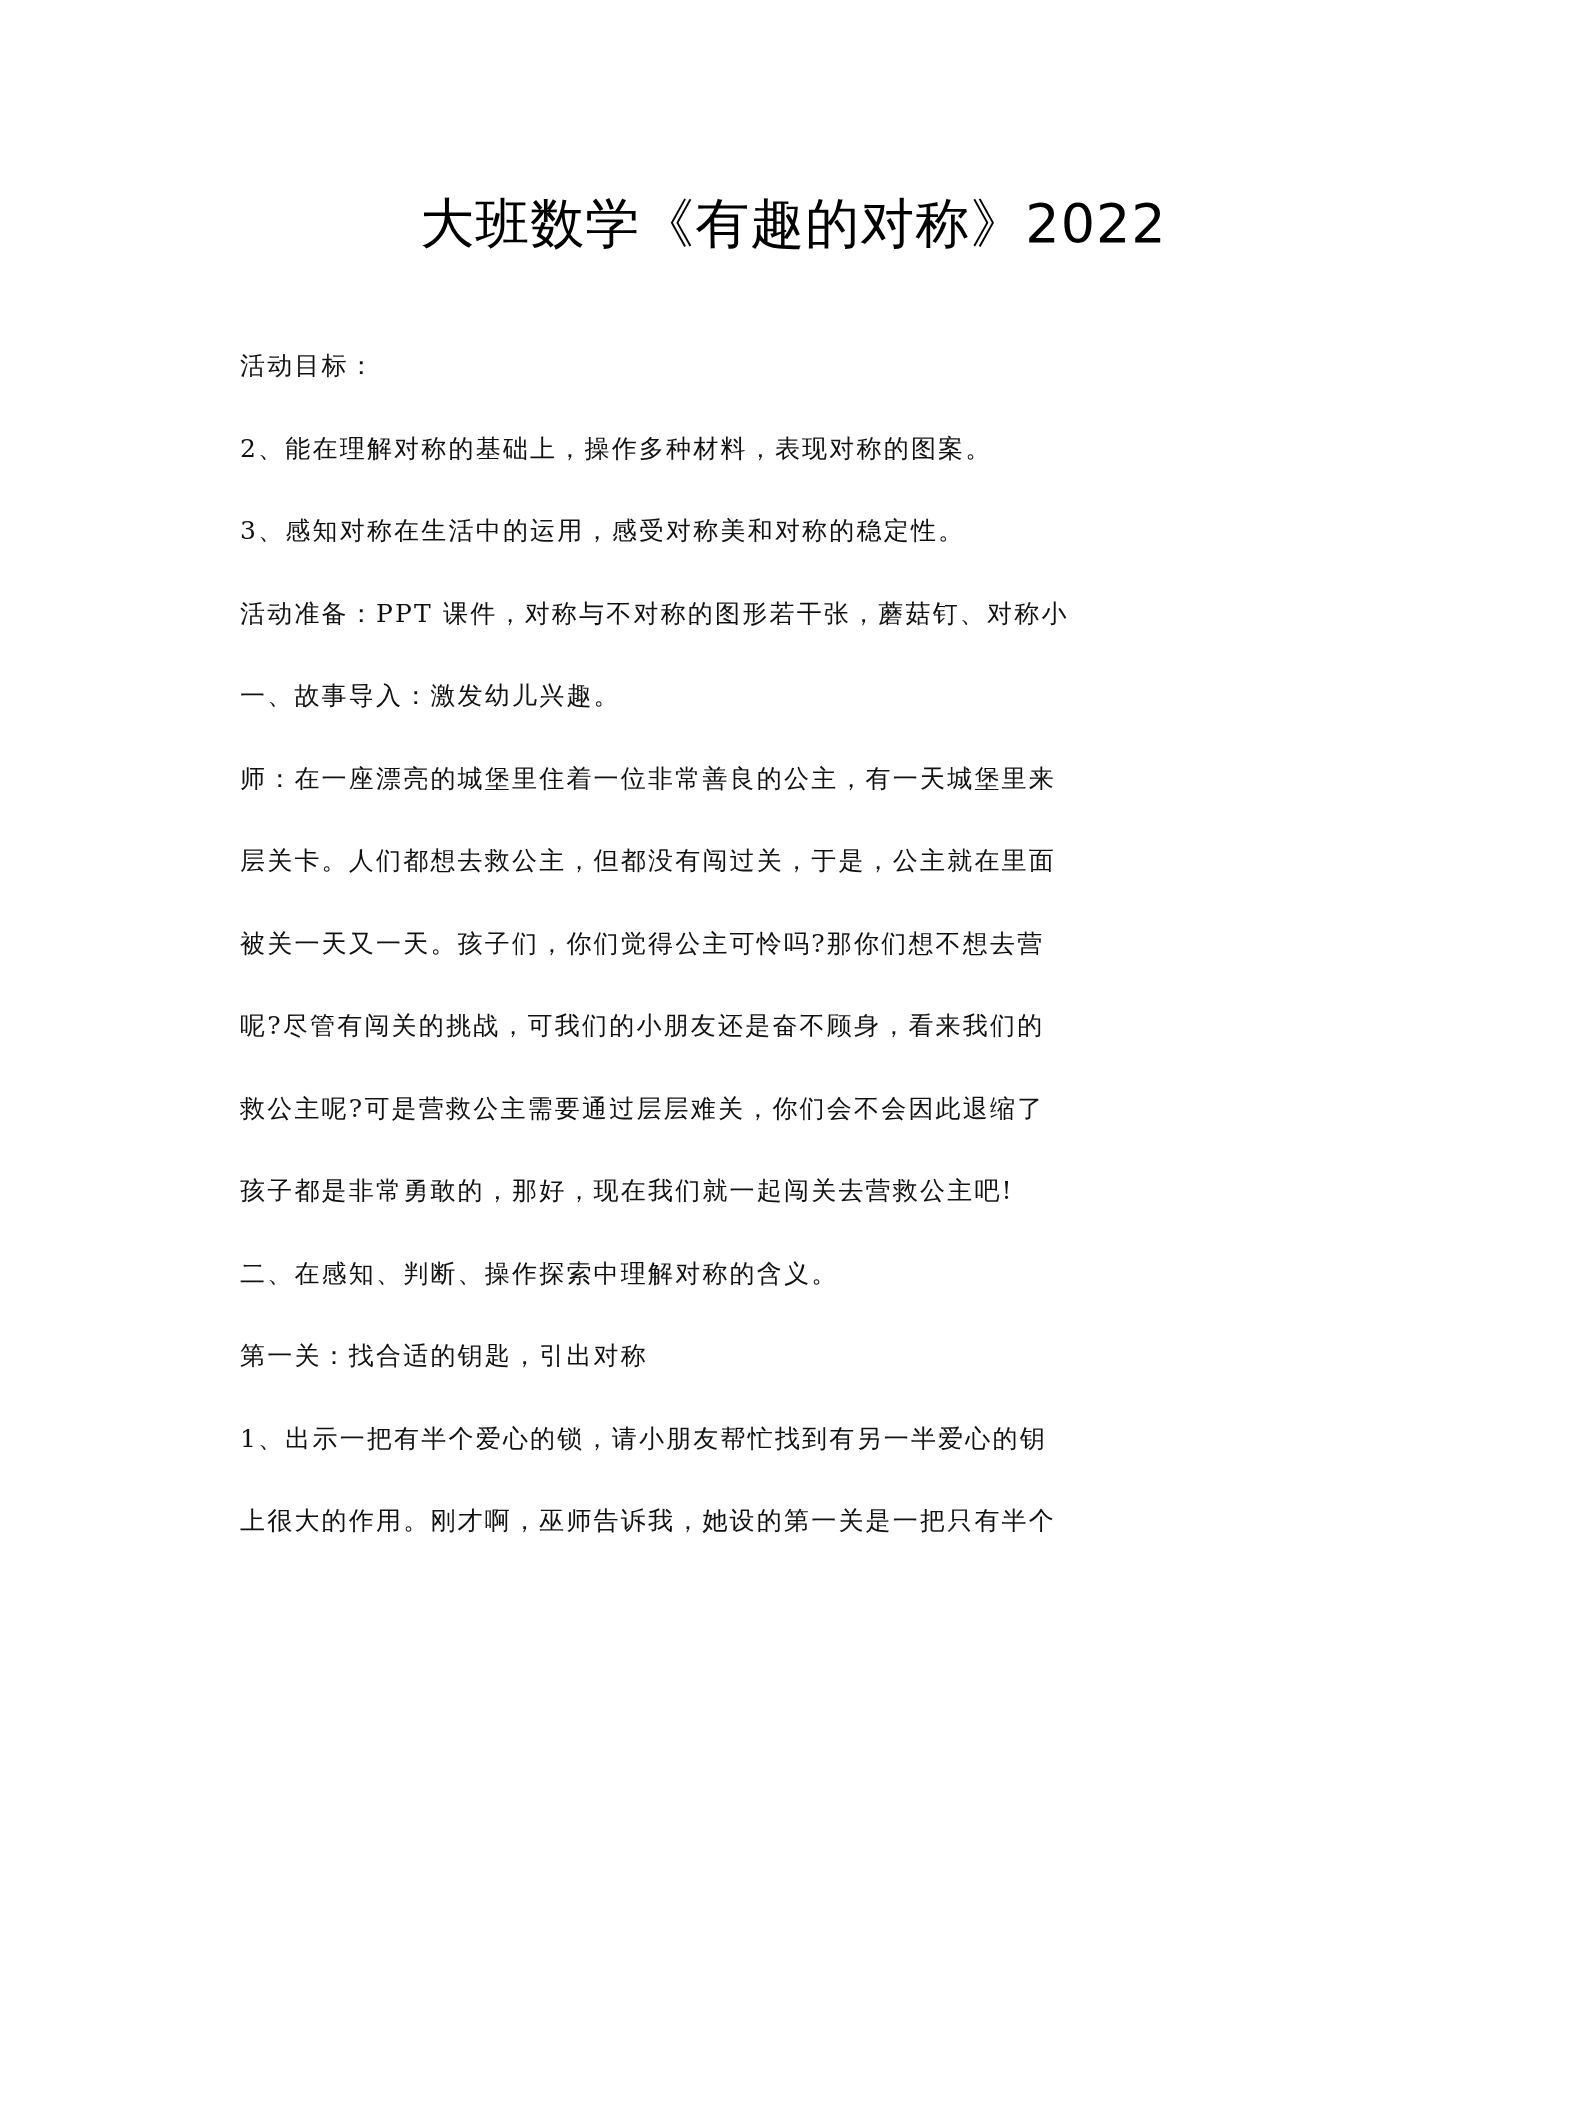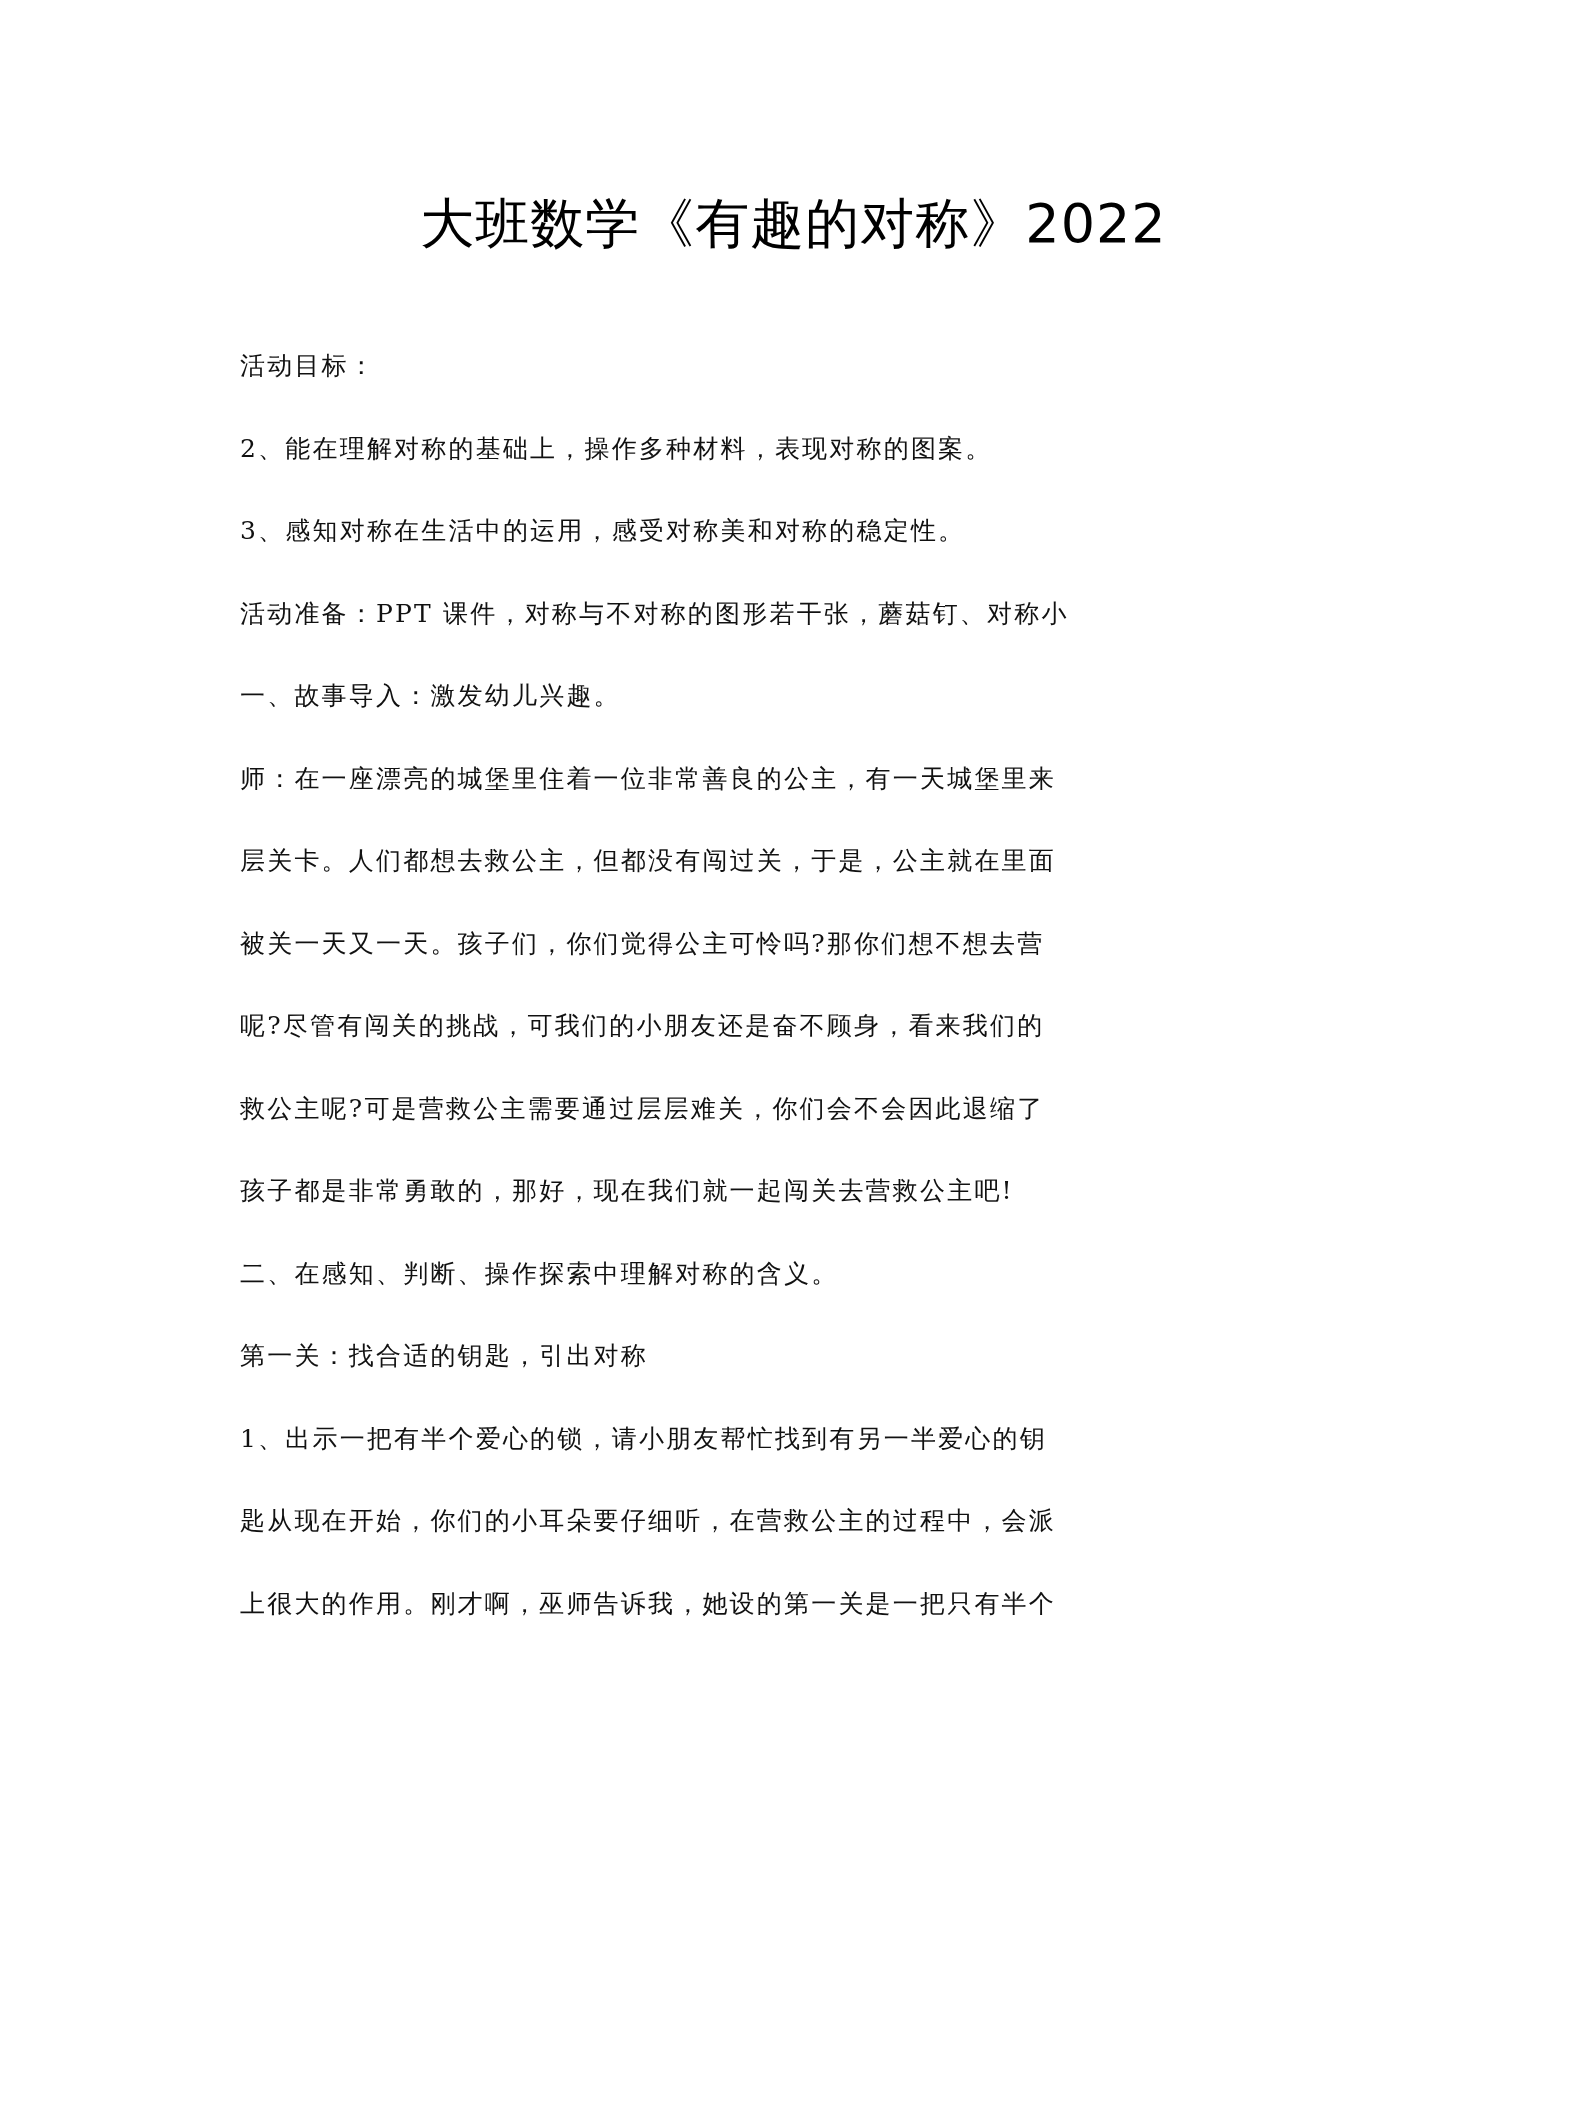--- a/index.html
+++ b/index.html
@@ -65,16 +65,15 @@
     <span class="line">一、故事导入：激发幼儿兴趣。</span>
     <span class="line">师：在一座漂亮的城堡里住着一位非常善良的公主，有一天城堡里来</span>
     <span class="line">层关卡。人们都想去救公主，但都没有闯过关，于是，公主就在里面</span>
     <span class="line">被关一天又一天。孩子们，你们觉得公主可怜吗?那你们想不想去营</span>
     <span class="line">呢?尽管有闯关的挑战，可我们的小朋友还是奋不顾身，看来我们的</span>
     <span class="line">救公主呢?可是营救公主需要通过层层难关，你们会不会因此退缩了</span>
     <span class="line">孩子都是非常勇敢的，那好，现在我们就一起闯关去营救公主吧!</span>
     <span class="line">二、在感知、判断、操作探索中理解对称的含义。</span>
     <span class="line">第一关：找合适的钥匙，引出对称</span>
     <span class="line">1、出示一把有半个爱心的锁，请小朋友帮忙找到有另一半爱心的钥</span>
-    <span class="line">匙从现在开始，你们的小耳朵要仔细听，在营救公主的过程中，会派</span>
     <span class="line">上很大的作用。刚才啊，巫师告诉我，她设的第一关是一把只有半个</span>
   </div>
 </div>
 
 </body></html>

